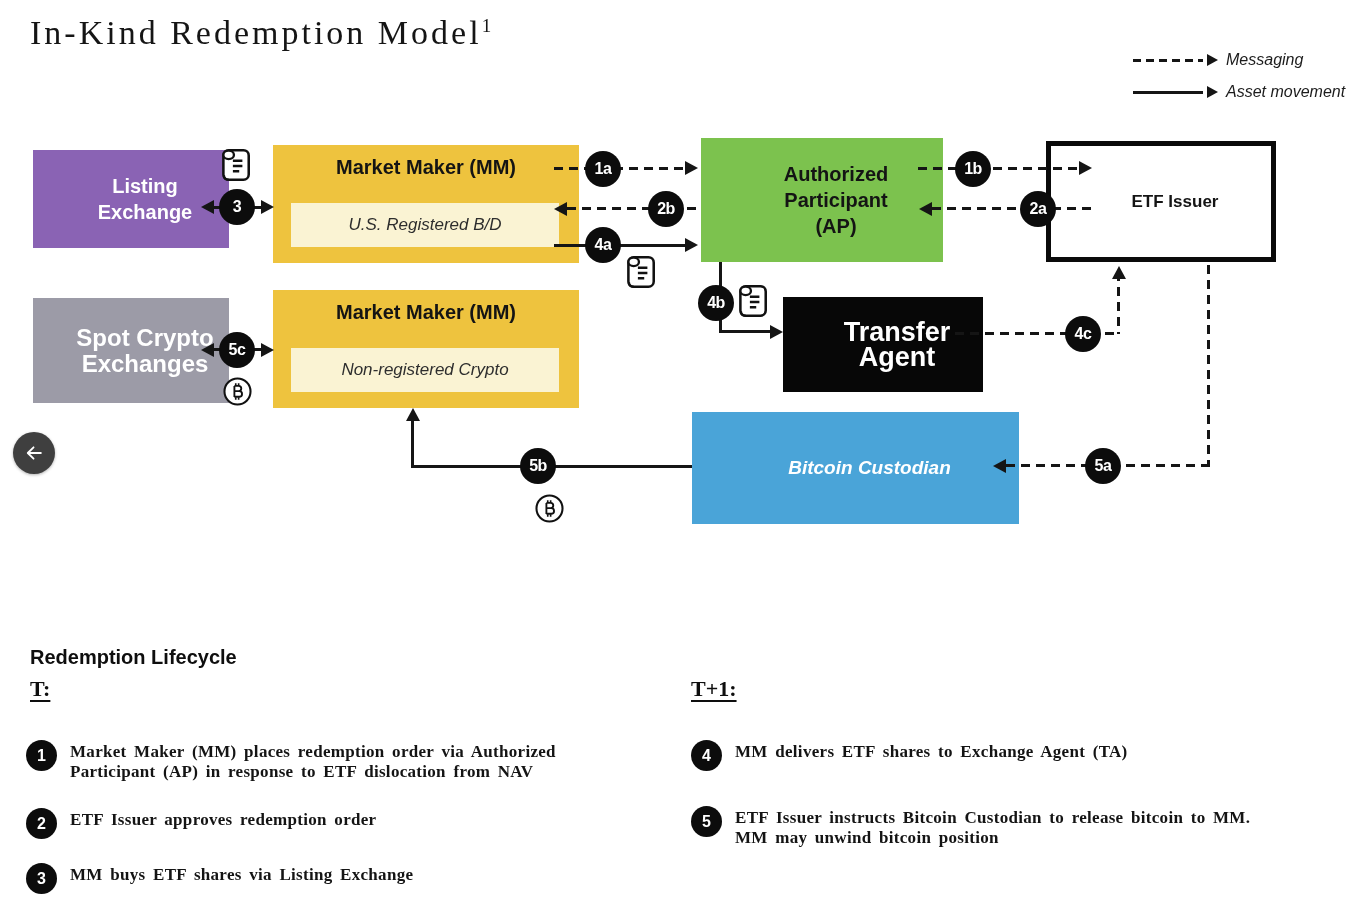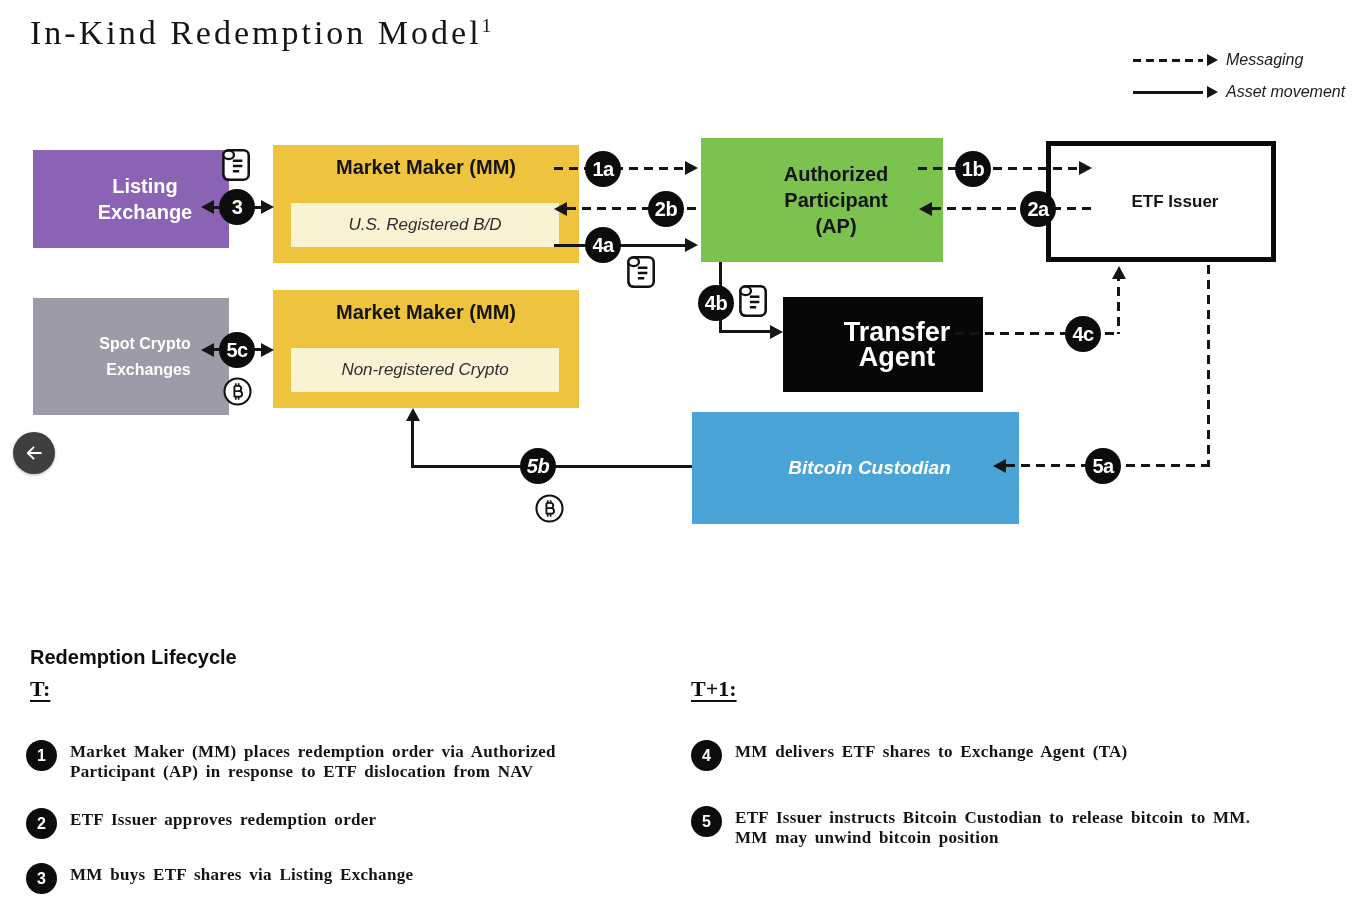--- a/index.html
+++ b/index.html
@@ -20,22 +20,22 @@
   .leg-tri{width:0;height:0;border-top:6px solid transparent;border-bottom:6px solid transparent;
            border-left:11px solid #151515;margin-right:8px;}
   .leg-label{font-style:italic;font-size:16px;color:#1c1c1c;}
 
   
   .node{position:absolute;display:flex;align-items:center;justify-content:center;
         text-align:center;font-weight:bold;padding-left:28px;}
   .prelines{white-space:pre-line;}
   .n-listing{left:25px;top:150px;width:168px;height:98px;background:#8a63b4;color:#fff;
              font-size:20px;line-height:26px;}
-  .n-spot{left:25px;top:298px;width:168px;height:117px;background:#9c9ba7;color:#fff;
-          font-size:16px;line-height:26px;text-align:right;}
+  .n-spot{left:25px;top:298px;width:168px;height:105px;background:#9c9ba7;color:#fff;
+          font-size:24px;line-height:26px;}
   .n-mm{position:absolute;left:265px;width:278px;height:118px;background:#eec33e;color:#141414;}
   .n-mm1{top:145px;} .n-mm2{top:290px;}
   .mm-title{position:absolute;top:11px;left:0;right:0;text-align:center;
             font-size:20px;font-weight:bold;}
   .mm-inner{position:absolute;left:18px;right:20px;top:58px;height:44px;background:#faf3d3;
             display:flex;align-items:center;justify-content:center;font-style:italic;
             font-weight:400;font-size:17px;color:#2e2e2e;}
   .n-ap{left:693px;top:138px;width:214px;height:124px;background:#7cc24e;color:#141414;
         font-size:20px;line-height:26px;}
   .n-issuer{left:1038px;top:141px;width:230px;height:121px;background:#fff;
@@ -52,21 +52,21 @@
       background:repeating-linear-gradient(90deg,#151515 0 9px,transparent 9px 15px);}
   .dv{position:absolute;width:3px;
       background:repeating-linear-gradient(180deg,#151515 0 9px,transparent 9px 15px);}
   .tri{position:absolute;width:0;height:0;}
   .tri-r{border-top:7px solid transparent;border-bottom:7px solid transparent;border-left:13px solid #151515;}
   .tri-l{border-top:7px solid transparent;border-bottom:7px solid transparent;border-right:13px solid #151515;}
   .tri-u{border-left:7px solid transparent;border-right:7px solid transparent;border-bottom:13px solid #151515;}
 
   
   .badge{position:absolute;width:36px;height:36px;border-radius:50%;background:#0c0c0c;
-         color:#fff;font-size:20px;font-weight:bold;display:flex;align-items:center;
+         color:#fff;font-size:16px;font-weight:bold;display:flex;align-items:center;
          justify-content:center;letter-spacing:-0.5px;z-index:3;}
 
   .icon{position:absolute;z-index:2;}
 
   
   .lc-heading{position:absolute;left:22px;top:646px;font-size:20px;font-weight:bold;color:#0e0e0e;}
   .lc-col-head{position:absolute;font-family:"Liberation Serif",serif;font-size:22px;
                font-weight:bold;text-decoration:underline;text-underline-offset:4px;color:#0e0e0e;}
   .lc-t{left:22px;top:676px;} .lc-t1{left:683px;top:676px;}
   .step{position:absolute;display:flex;align-items:flex-start;}
@@ -175,21 +175,21 @@
 
   <div class="badge" style="left:211px;top:189px;">3</div>
   <div class="badge" style="left:577px;top:151px;">1a</div>
   <div class="badge" style="left:640px;top:191px;">2b</div>
   <div class="badge" style="left:577px;top:227px;">4a</div>
   <div class="badge" style="left:947px;top:151px;">1b</div>
   <div class="badge" style="left:1012px;top:191px;">2a</div>
   <div class="badge" style="left:690px;top:285px;">4b</div>
   <div class="badge" style="left:1057px;top:316px;">4c</div>
   <div class="badge" style="left:1077px;top:448px;">5a</div>
-  <div class="badge" style="left:512px;top:448px;font-style:italic;">5b</div>
+  <div class="badge" style="left:512px;top:448px;">5b</div>
   <div class="badge" style="left:211px;top:332px;">5c</div>
 
   <svg class="icon" style="left:210px;top:147px;" width="34" height="38" viewBox="0 0 32 36">
     <path d="M10 3 H24 C26.8 3 29 5.2 29 8 V26 C29 28.8 26.8 31 24 31 H10 C7.2 31 5 28.8 5 26 V8 C5 5.2 7.2 3 10 3 Z" fill="#fff" stroke="#111" stroke-width="2.4"></path>
     <ellipse cx="10" cy="7.5" rx="5" ry="4" fill="#fff" stroke="#111" stroke-width="2.2"></ellipse>
     <path d="M14 13 h9 M14 18 h9 M14 23 h6" stroke="#111" stroke-width="2.4" fill="none"></path>
     <path d="M10 31 c-3 0 -4.5 -1.6 -4.5 -4.2" stroke="#111" stroke-width="2.2" fill="none"></path>
   </svg>
 
   <svg class="icon" style="left:615px;top:254px;" width="34" height="38" viewBox="0 0 32 36">

